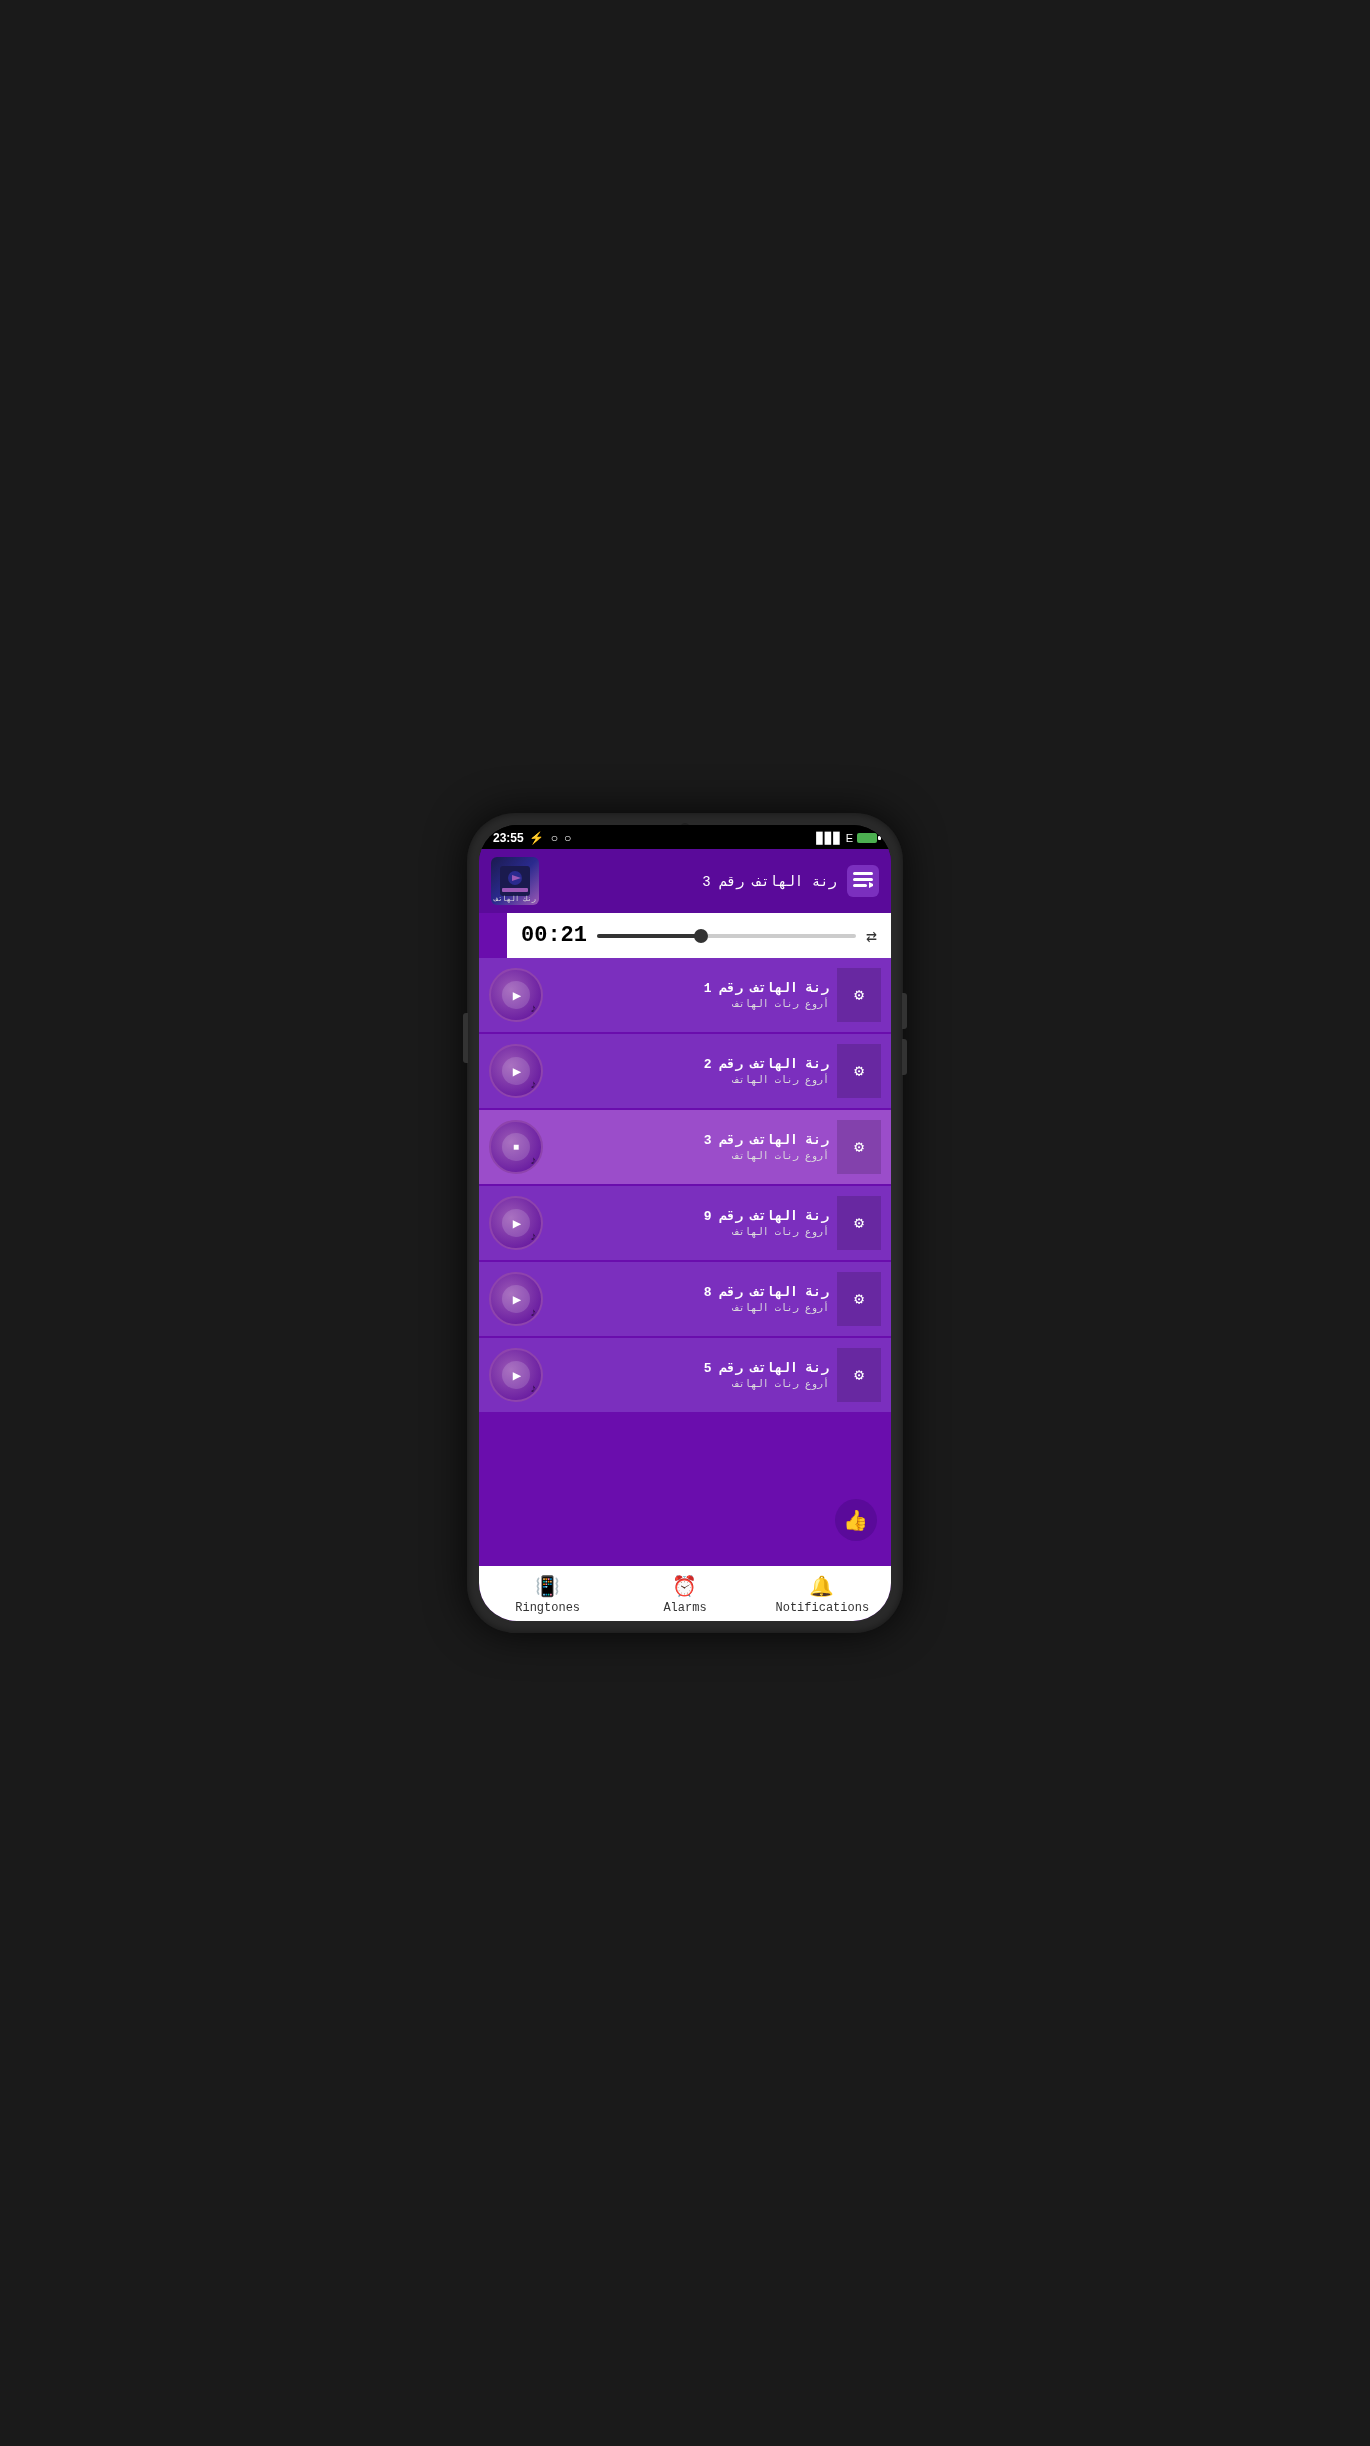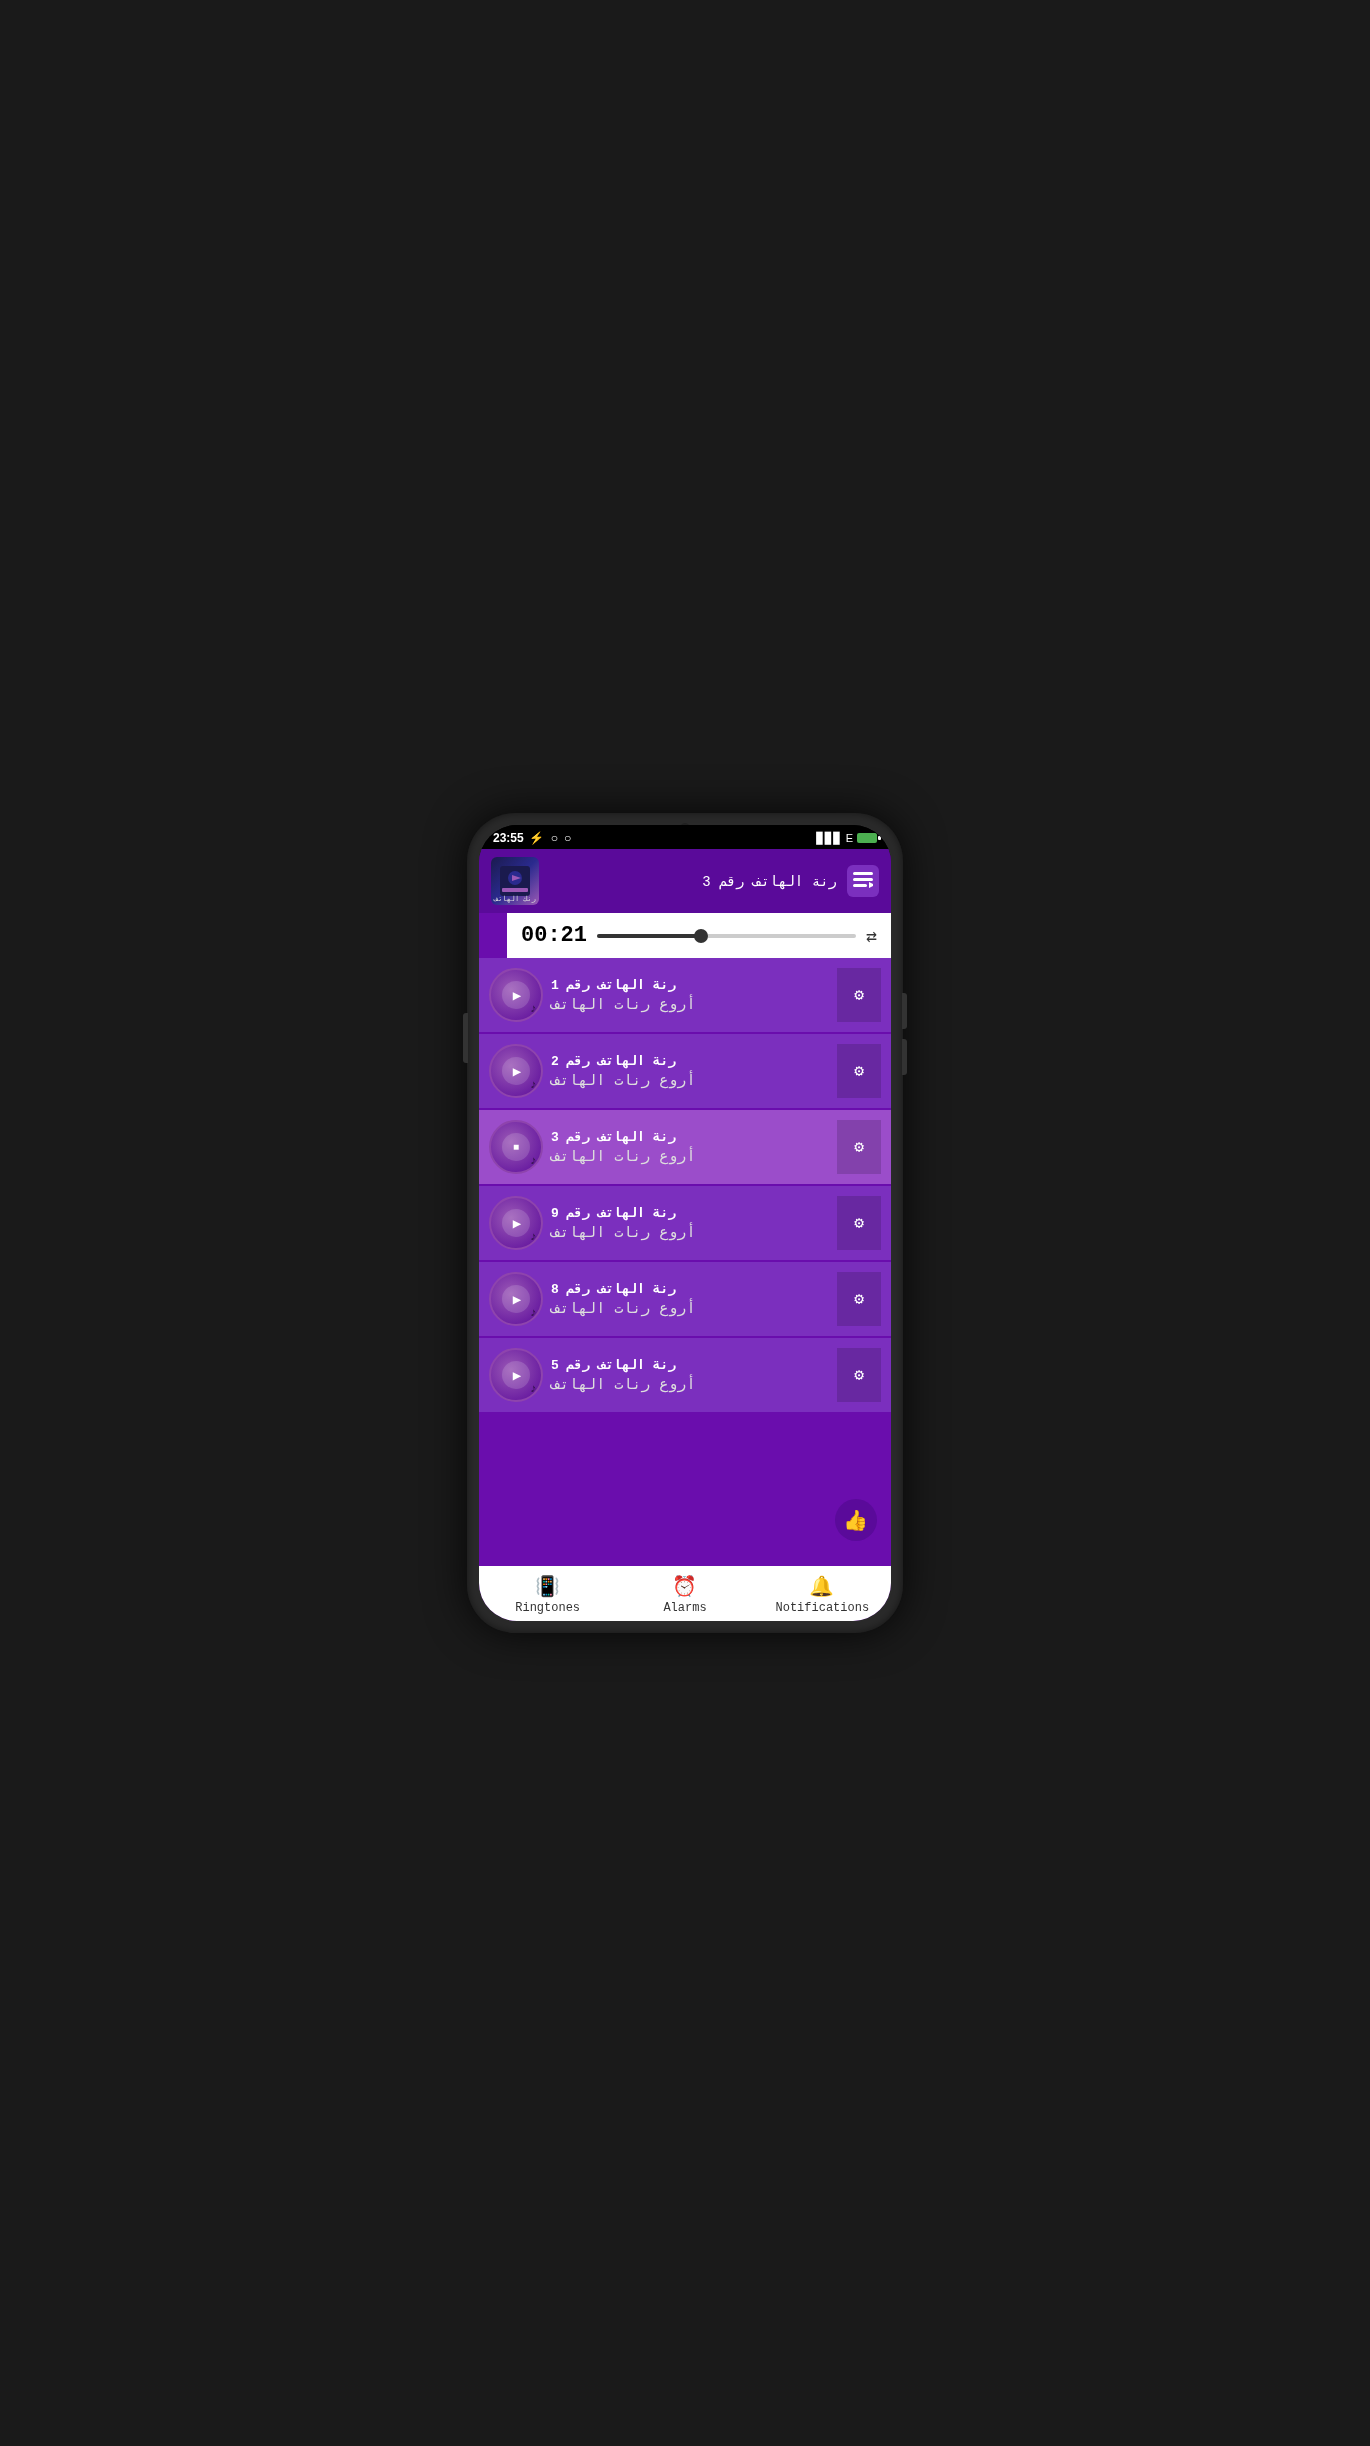--- a/index.html
+++ b/index.html
@@ -212,32 +212,32 @@
       border-radius: 50%;
       background: rgba(255,255,255,0.15);
       display: flex;
       align-items: center;
       justify-content: center;
     }
     .play-icon { color: #fff; font-size: 14px; margin-left: 2px; }
     .stop-icon { color: #fff; font-size: 10px; }
     .track-info {
       flex: 1;
-      text-align: left;
+      text-align: right;
       direction: rtl;
     }
     .track-title {
       color: #fff;
       font-size: 13px;
       font-weight: bold;
       margin-bottom: 2px;
     }
     .track-subtitle {
       color: #ddd;
-      font-size: 15px;
+      font-size: 10px;
     }
     .track-settings {
       width: 44px;
       background: rgba(0,0,0,0.15);
       display: flex;
       align-items: center;
       justify-content: center;
       align-self: stretch;
       flex-shrink: 0;
     }

